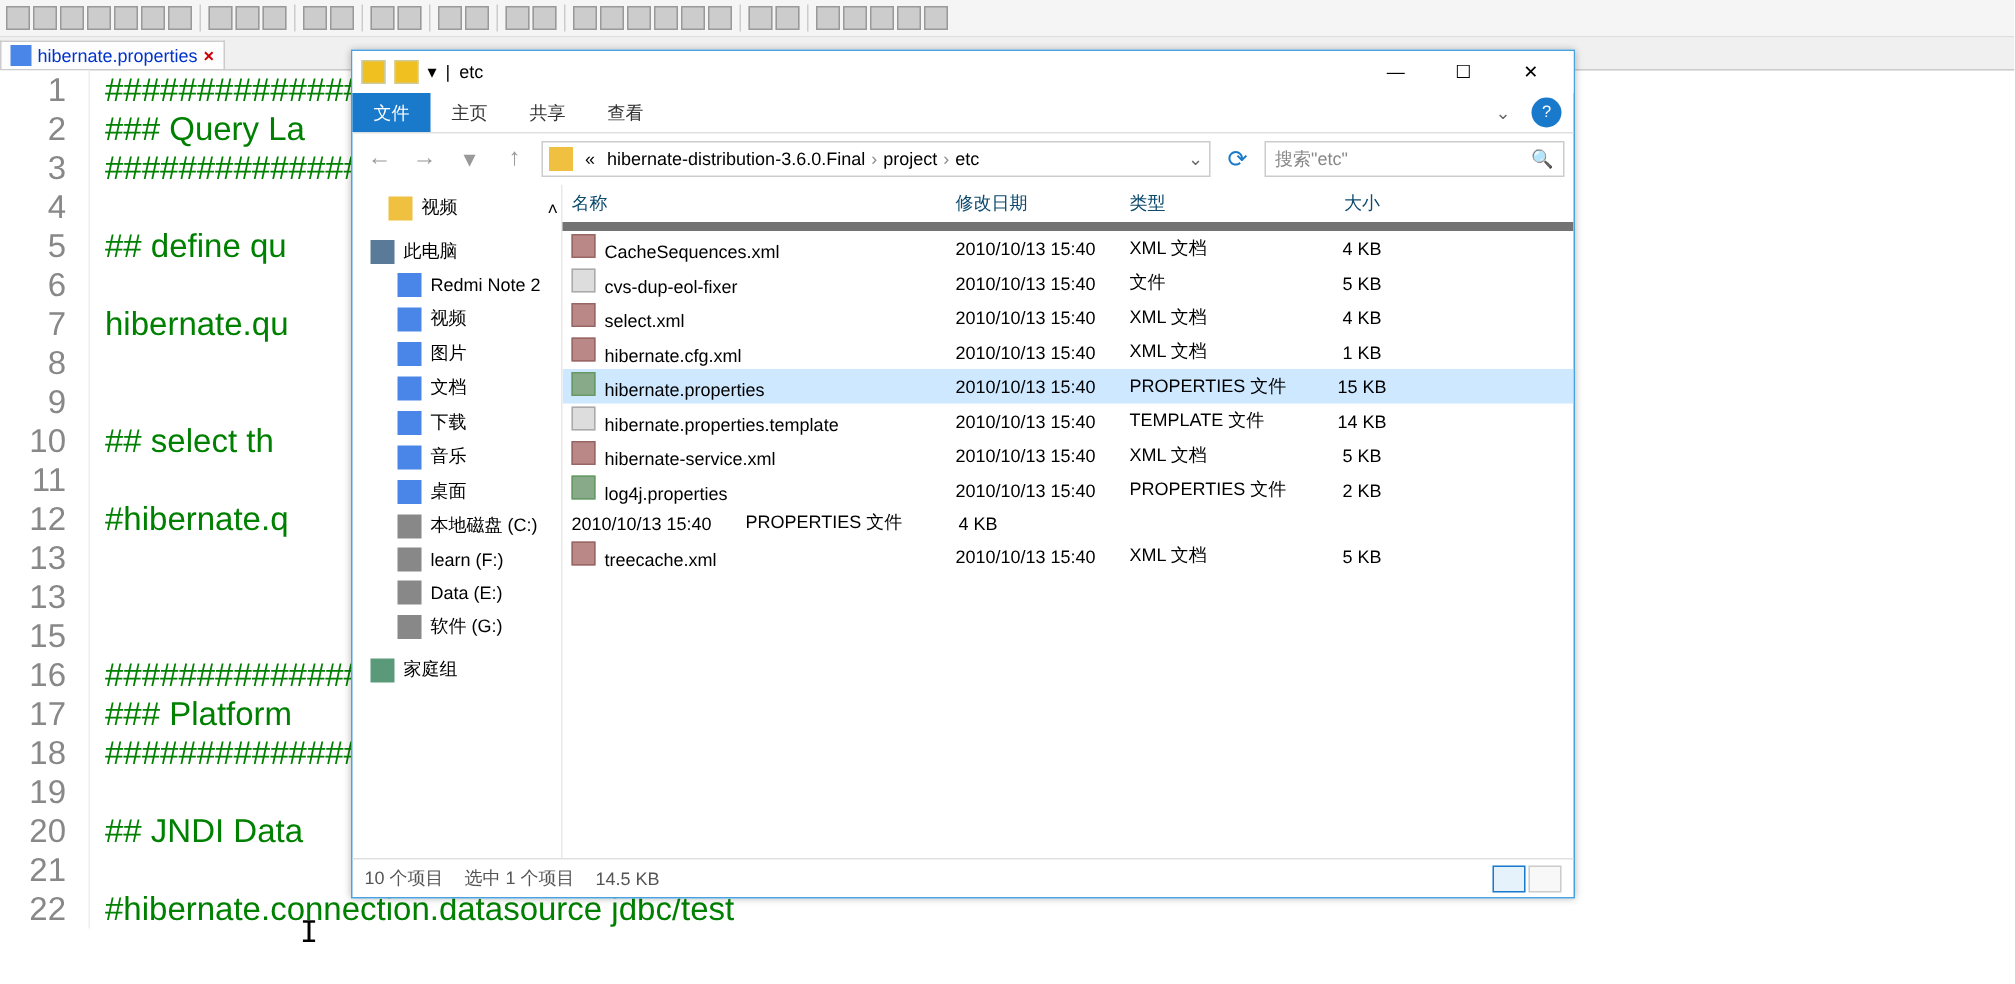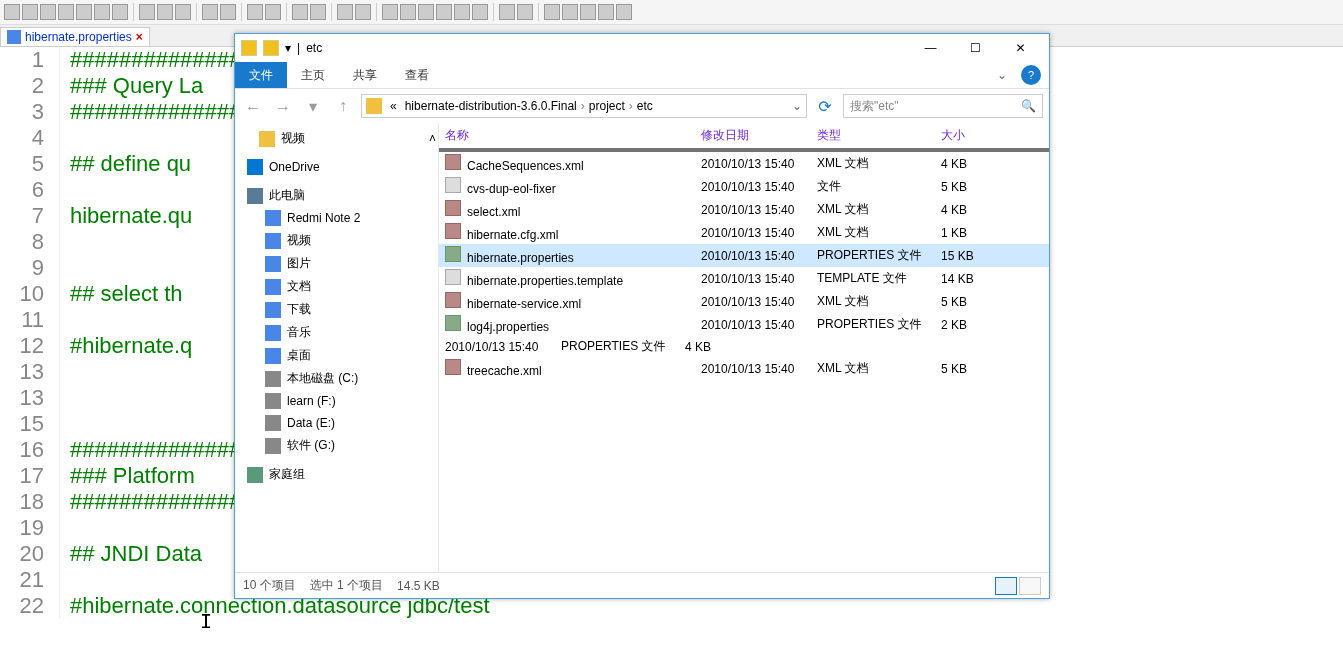--- a/index.html
+++ b/index.html
@@ -44,41 +44,41 @@
 .breadcrumb { flex: 1; border: 1px solid #ccc; height: 24px; display: flex; align-items: center; font-size: 12px; padding: 0 4px; }
 .bc-seg { padding: 0 4px; }
 .bc-sep { color: #888; }
 .bc-ico { width: 16px; height: 16px; background: #f0c040; display: inline-block; margin-right: 4px; }
 .refresh-btn { width: 24px; height: 24px; display: flex; align-items: center; justify-content: center; color: #1979ca; }
 .search-box { width: 200px; border: 1px solid #ccc; height: 24px; display: flex; align-items: center; font-size: 12px; padding: 0 6px; color: #888; }
 .search-box .sico { margin-left: auto; }
 
 
 .exp-body { flex: 1; display: flex; overflow: hidden; }
-.nav-pane { width: 204px; border-right: 1px solid #e8e8e8; overflow-y: auto; font-size: 12px; padding: 4px 0; }
+.nav-pane { width: 140px; border-right: 1px solid #e8e8e8; overflow-y: auto; font-size: 12px; padding: 4px 0; }
 .nav-item { padding: 3px 8px 3px 24px; display: flex; align-items: center; gap: 6px; cursor: default; }
 .nav-item.selected { background: #cde8ff; }
 .nav-ico { width: 16px; height: 16px; background: #4a86e8; display: inline-block; }
 .nav-ico.fld { background: #f0c040; }
 .nav-ico.drv { background: #888; }
 .nav-ico.pc { background: #5a7a9a; }
 .nav-ico.cloud { background: #0078d4; }
 .nav-ico.net { background: #5a9a5a; }
 .nav-ico.grp { background: #5a9a7a; }
 .nav-item.top { padding-left: 12px; margin-top: 6px; }
 .nav-item.sub { padding-left: 30px; }
 .nav-sort { position: absolute; right: 2px; }
 
 
 .file-pane { flex: 1; display: flex; flex-direction: column; }
-.file-head { display: flex; font-size: 12px; color: #6d28d9; border-bottom: 4px solid #737373; padding: 4px 6px; }
+.file-head { display: flex; font-size: 12px; color: #0c4a6e; border-bottom: 6px solid #737373; padding: 4px 6px; }
 .col-name { flex: 0 0 256px; }
 .col-date { flex: 0 0 116px; }
 .col-type { flex: 0 0 124px; }
-.col-size { flex: 0 0 62px; text-align: left; }
+.col-size { flex: 0 0 62px; text-align: center; }
 .file-rows { flex: 1; overflow-y: auto; }
 .file-row { display: flex; font-size: 12px; padding: 2px 6px; align-items: center; }
 .file-row.selected { background: #cde8ff; }
 .fico { width: 16px; height: 16px; display: inline-block; margin-right: 6px; background: #8a8; border: 1px solid #696; }
 .fico.xml { background: #b88; border-color: #966; }
 .fico.txt { background: #ddd; border-color: #aaa; }
 
 
 .exp-status { height: 26px; border-top: 1px solid #e0e0e0; display: flex; align-items: center; padding: 0 8px; font-size: 12px; color: #555; gap: 14px; }
 .view-btns { margin-left: auto; display: flex; gap: 2px; }
@@ -240,24 +240,20 @@
   </div>
 
   <div class="exp-body">
     <div class="nav-pane">
       <div class="nav-item" style="position:relative">
           <span class="nav-ico fld"></span>
           <span>视频</span>
           <span class="nav-sort">˄</span>
         </div>
       <div class="nav-item top">
-          <span class="nav-ico cloud"></span>
-          <span>OneDrive</span>
-        </div>
-      <div class="nav-item top">
           <span class="nav-ico pc"></span>
           <span>此电脑</span>
         </div>
       <div class="nav-item sub">
           <span class="nav-ico"></span>
           <span>Redmi Note 2</span>
         </div>
       <div class="nav-item sub">
           <span class="nav-ico"></span>
           <span>视频</span>

